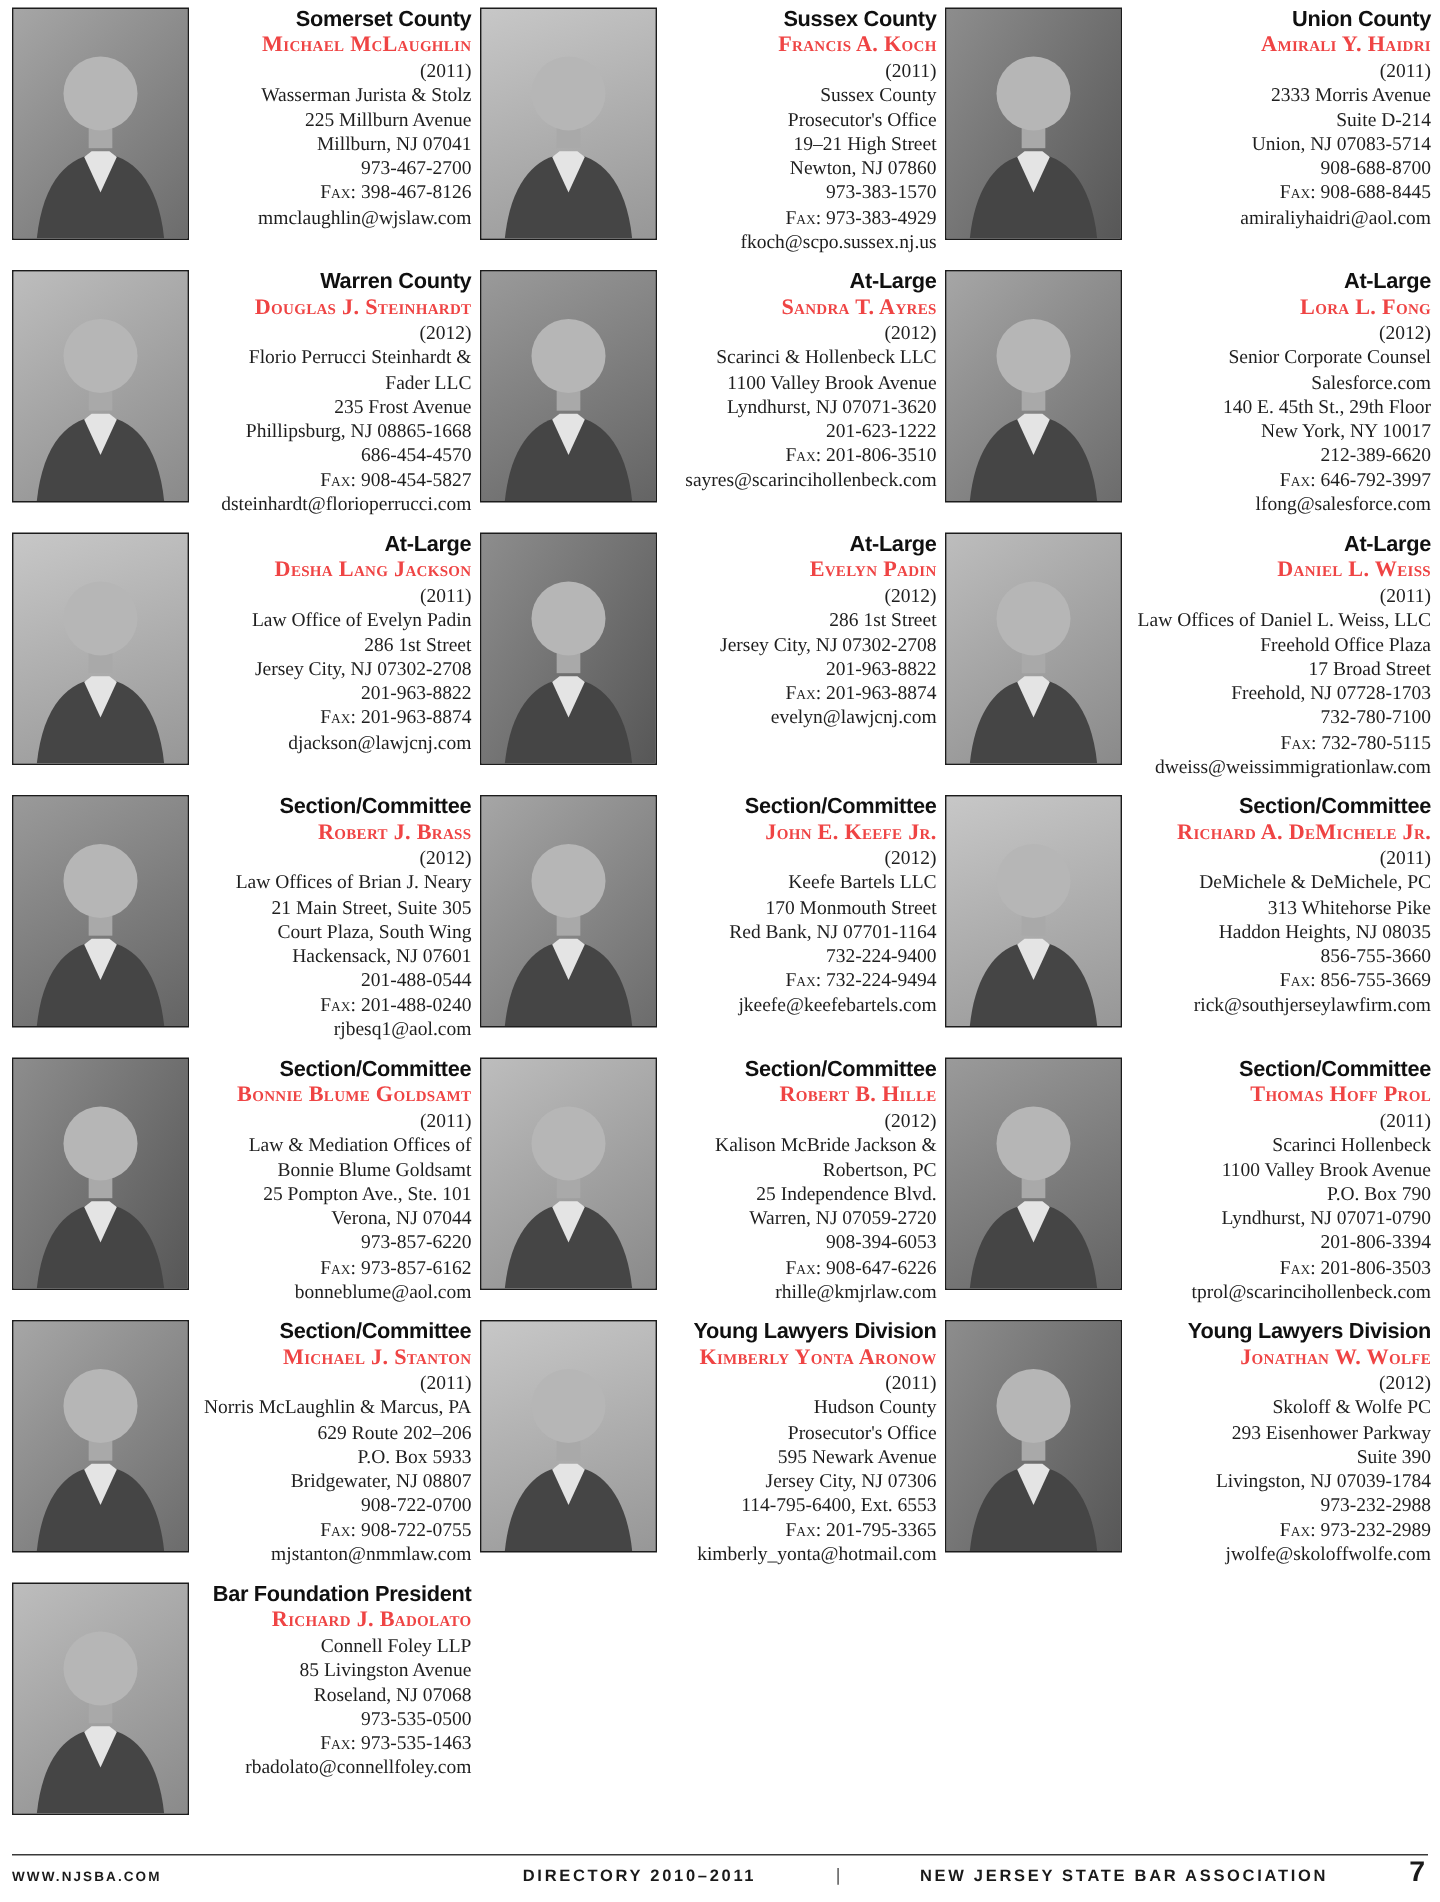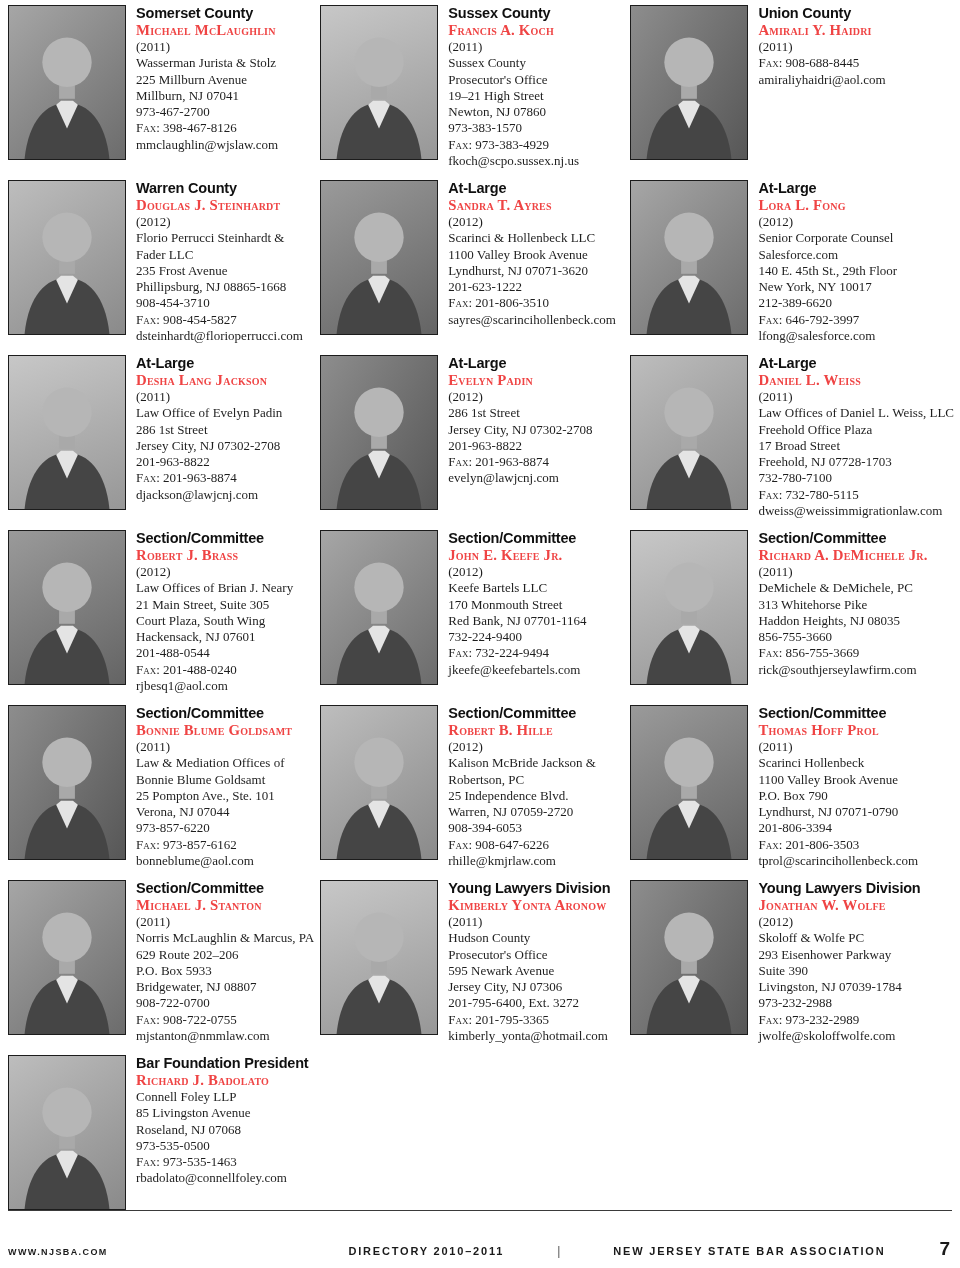--- a/index.html
+++ b/index.html
@@ -4,20 +4,21 @@
 <style>
   html,body{margin:0;padding:0;background:#e9e9e9;}
   .page{
     position:relative;
     width:960px;height:1268px;
     background:#ffffff;
     margin:0 auto;
     overflow:hidden;
     font-family:"Liberation Serif","DejaVu Serif",serif;
     color:#1e1e1e;
+    text-align:right;
   }
   .entries{
     position:absolute;top:5px;left:8px;right:6px;
     display:grid;
     grid-template-columns:repeat(3,1fr);
     grid-auto-rows:175px;
     column-gap:6px;
   }
   .entry{display:flex;align-items:flex-start;}
   .photo{
@@ -49,21 +50,21 @@
     font-variant:small-caps;
     font-weight:700;
     font-size:14.8px;
     line-height:17px;
     letter-spacing:0.2px;
     color:#ef4444;
     white-space:nowrap;
   }
   .line{font-size:13px;line-height:16.3px;white-space:nowrap;}
   .sc{font-variant:small-caps;}
-  .footer{position:absolute;left:0;right:0;bottom:0;height:58px;padding-left:29px;}
+  .footer{position:absolute;left:0;right:0;bottom:0;height:32px;padding-left:29px;}
   .footer-rule{
     position:absolute;top:0;left:8px;right:8px;
     border-top:1px solid #3a3a3a;
   }
   .footer-bar{
     position:absolute;left:8px;right:10px;bottom:8px;
     display:flex;justify-content:space-between;align-items:baseline;
     font-family:"Liberation Sans","DejaVu Sans",sans-serif;
     color:#1a1a1a;
   }
@@ -144,20 +145,26 @@
           <rect x="51" y="74" width="16" height="20" fill="#a9a9a9"></rect>
           <path d="M16 155 C20 116 38 98 59 98 C80 98 98 116 102 155 Z" fill="#454545"></path>
           <path d="M48 100 L59 124 L70 100 L65 96 L53 96 Z" fill="#e4e4e4"></path>
           <circle cx="59" cy="57" r="25" fill="#b6b6b6"></circle>
         </svg>
       </div>
       <div class="info">
         <div class="category">Union County</div>
         <div class="name">Amirali Y. Haidri</div>
         <div class="line year">(2011)</div>
+        <div class="lines">
+            <div class="line">2333 Morris Avenue</div>
+            <div class="line">Suite D-214</div>
+            <div class="line">Union, NJ 07083-5714</div>
+            <div class="line">908-688-8700</div>
+          </div>
         <div class="line fax"><span class="sc">Fax:</span><span> 908-688-8445</span></div>
         <div class="line email">amiraliyhaidri@aol.com</div>
       </div>
     </article>
 
     <article class="entry">
       <div class="photo tone3">
         <svg viewBox="0 0 118 155" preserveAspectRatio="xMidYMax slice" xmlns="http://www.w3.org/2000/svg">
           <rect x="51" y="74" width="16" height="20" fill="#a9a9a9"></rect>
           <path d="M16 155 C20 116 38 98 59 98 C80 98 98 116 102 155 Z" fill="#454545"></path>
@@ -167,21 +174,21 @@
       </div>
       <div class="info">
         <div class="category">Warren County</div>
         <div class="name">Douglas J. Steinhardt</div>
         <div class="line year">(2012)</div>
         <div class="lines">
             <div class="line">Florio Perrucci Steinhardt &amp;</div>
             <div class="line">Fader LLC</div>
             <div class="line">235 Frost Avenue</div>
             <div class="line">Phillipsburg, NJ 08865-1668</div>
-            <div class="line">908-454-3710</div>
+            <div class="line">686-454-4570</div>
           </div>
         <div class="line fax"><span class="sc">Fax:</span><span> 908-454-5827</span></div>
         <div class="line email">dsteinhardt@florioperrucci.com</div>
       </div>
     </article>
 
     <article class="entry">
       <div class="photo tone4">
         <svg viewBox="0 0 118 155" preserveAspectRatio="xMidYMax slice" xmlns="http://www.w3.org/2000/svg">
           <rect x="51" y="74" width="16" height="20" fill="#a9a9a9"></rect>
@@ -486,21 +493,21 @@
       </div>
       <div class="info">
         <div class="category">Young Lawyers Division</div>
         <div class="name">Kimberly Yonta Aronow</div>
         <div class="line year">(2011)</div>
         <div class="lines">
             <div class="line">Hudson County</div>
             <div class="line">Prosecutor's Office</div>
             <div class="line">595 Newark Avenue</div>
             <div class="line">Jersey City, NJ 07306</div>
-            <div class="line">201-795-6400, Ext. 3272</div>
+            <div class="line">114-795-6400, Ext. 6553</div>
           </div>
         <div class="line fax"><span class="sc">Fax:</span><span> 201-795-3365</span></div>
         <div class="line email">kimberly_yonta@hotmail.com</div>
       </div>
     </article>
 
     <article class="entry">
       <div class="photo tone2">
         <svg viewBox="0 0 118 155" preserveAspectRatio="xMidYMax slice" xmlns="http://www.w3.org/2000/svg">
           <rect x="51" y="74" width="16" height="20" fill="#a9a9a9"></rect>

